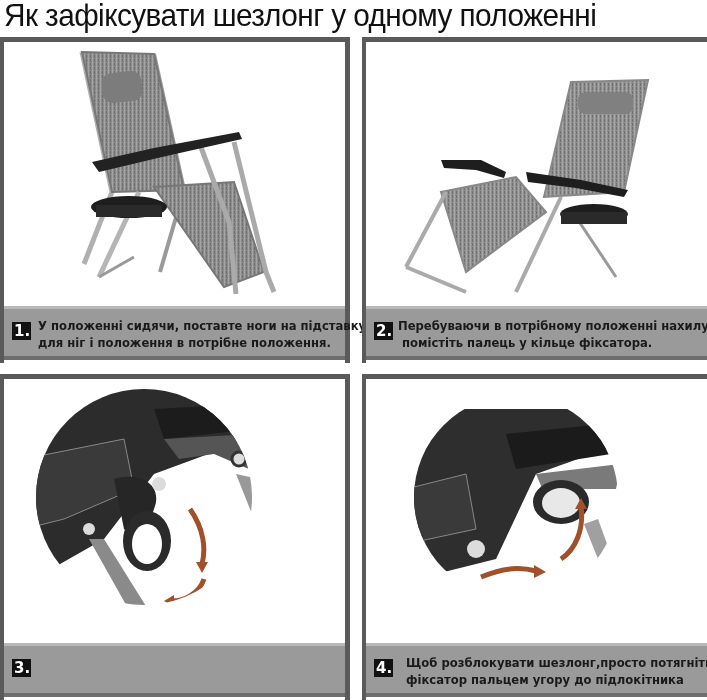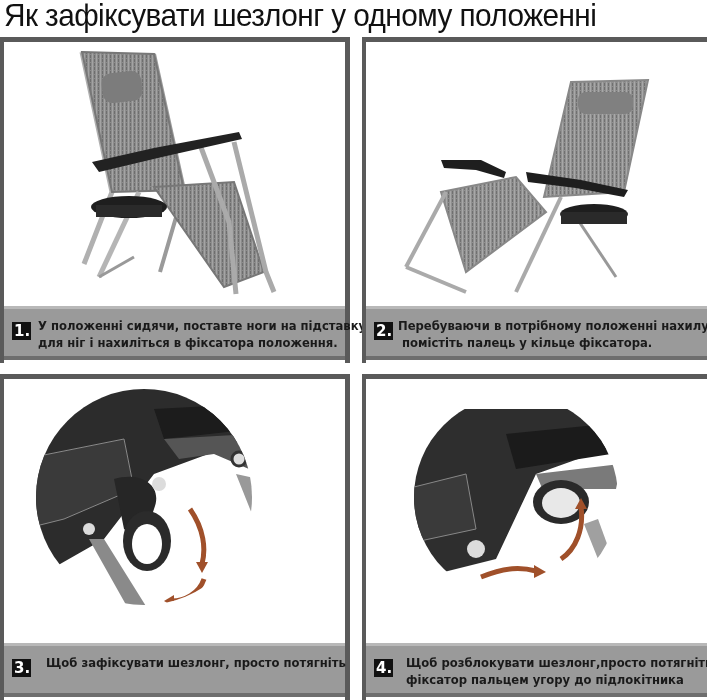--- a/index.html
+++ b/index.html
@@ -63,21 +63,21 @@
 
     <path d="M88,120 L150,106 L235,90 L238,97 L158,115 L95,130 Z" fill="#222"></path>
 
     <ellipse cx="125" cy="165" rx="38" ry="11" fill="#1e1e1e"></ellipse>
     <rect x="92" y="163" width="66" height="12" fill="#2a2a2a"></rect>
   </svg>
   <div class="caption">
     <div class="num">1.</div>
     <div class="cap-text" style="left:34px;">
       <span>У положенні сидячи, поставте ноги на підставку</span>
-      <span>для ніг і нахиліться в фіксатора положення.</span>
+      <span>для ніг і положення в потрібне положення.</span>
     </div>
   </div>
 </div>
 
 <div class="panel p2">
   <svg class="photo" viewBox="0 0 341 262">
     <defs>
       <pattern id="fab2" width="4" height="4" patternUnits="userSpaceOnUse">
         <rect width="4" height="4" fill="#909090"></rect>
         <rect x="0" y="0" width="1" height="4" fill="#a8a8a8"></rect>
@@ -135,21 +135,20 @@
 
       <path d="M186,130 C200,150 202,170 198,185" fill="none" stroke="#a0502a" stroke-width="5"></path>
       <polygon points="192,183 204,183 198,194" fill="#a0502a"></polygon>
       <path d="M200,200 C195,215 180,222 168,222" fill="none" stroke="#a0502a" stroke-width="5"></path>
       <polygon points="170,216 170,228 160,222" fill="#a0502a"></polygon>
     </g>
   </svg>
   <div class="caption">
     <div class="num">3.</div>
     <div class="cap-text" style="left:42px;">
-      <span>Щоб зафіксувати шезлонг, просто потягніть</span>
     </div>
   </div>
 </div>
 
 <div class="panel p4">
   <svg class="photo" viewBox="0 0 341 262">
     <defs>
       <clipPath id="circ4">
           <circle cx="150" cy="118" r="102"></circle>
         </clipPath>

